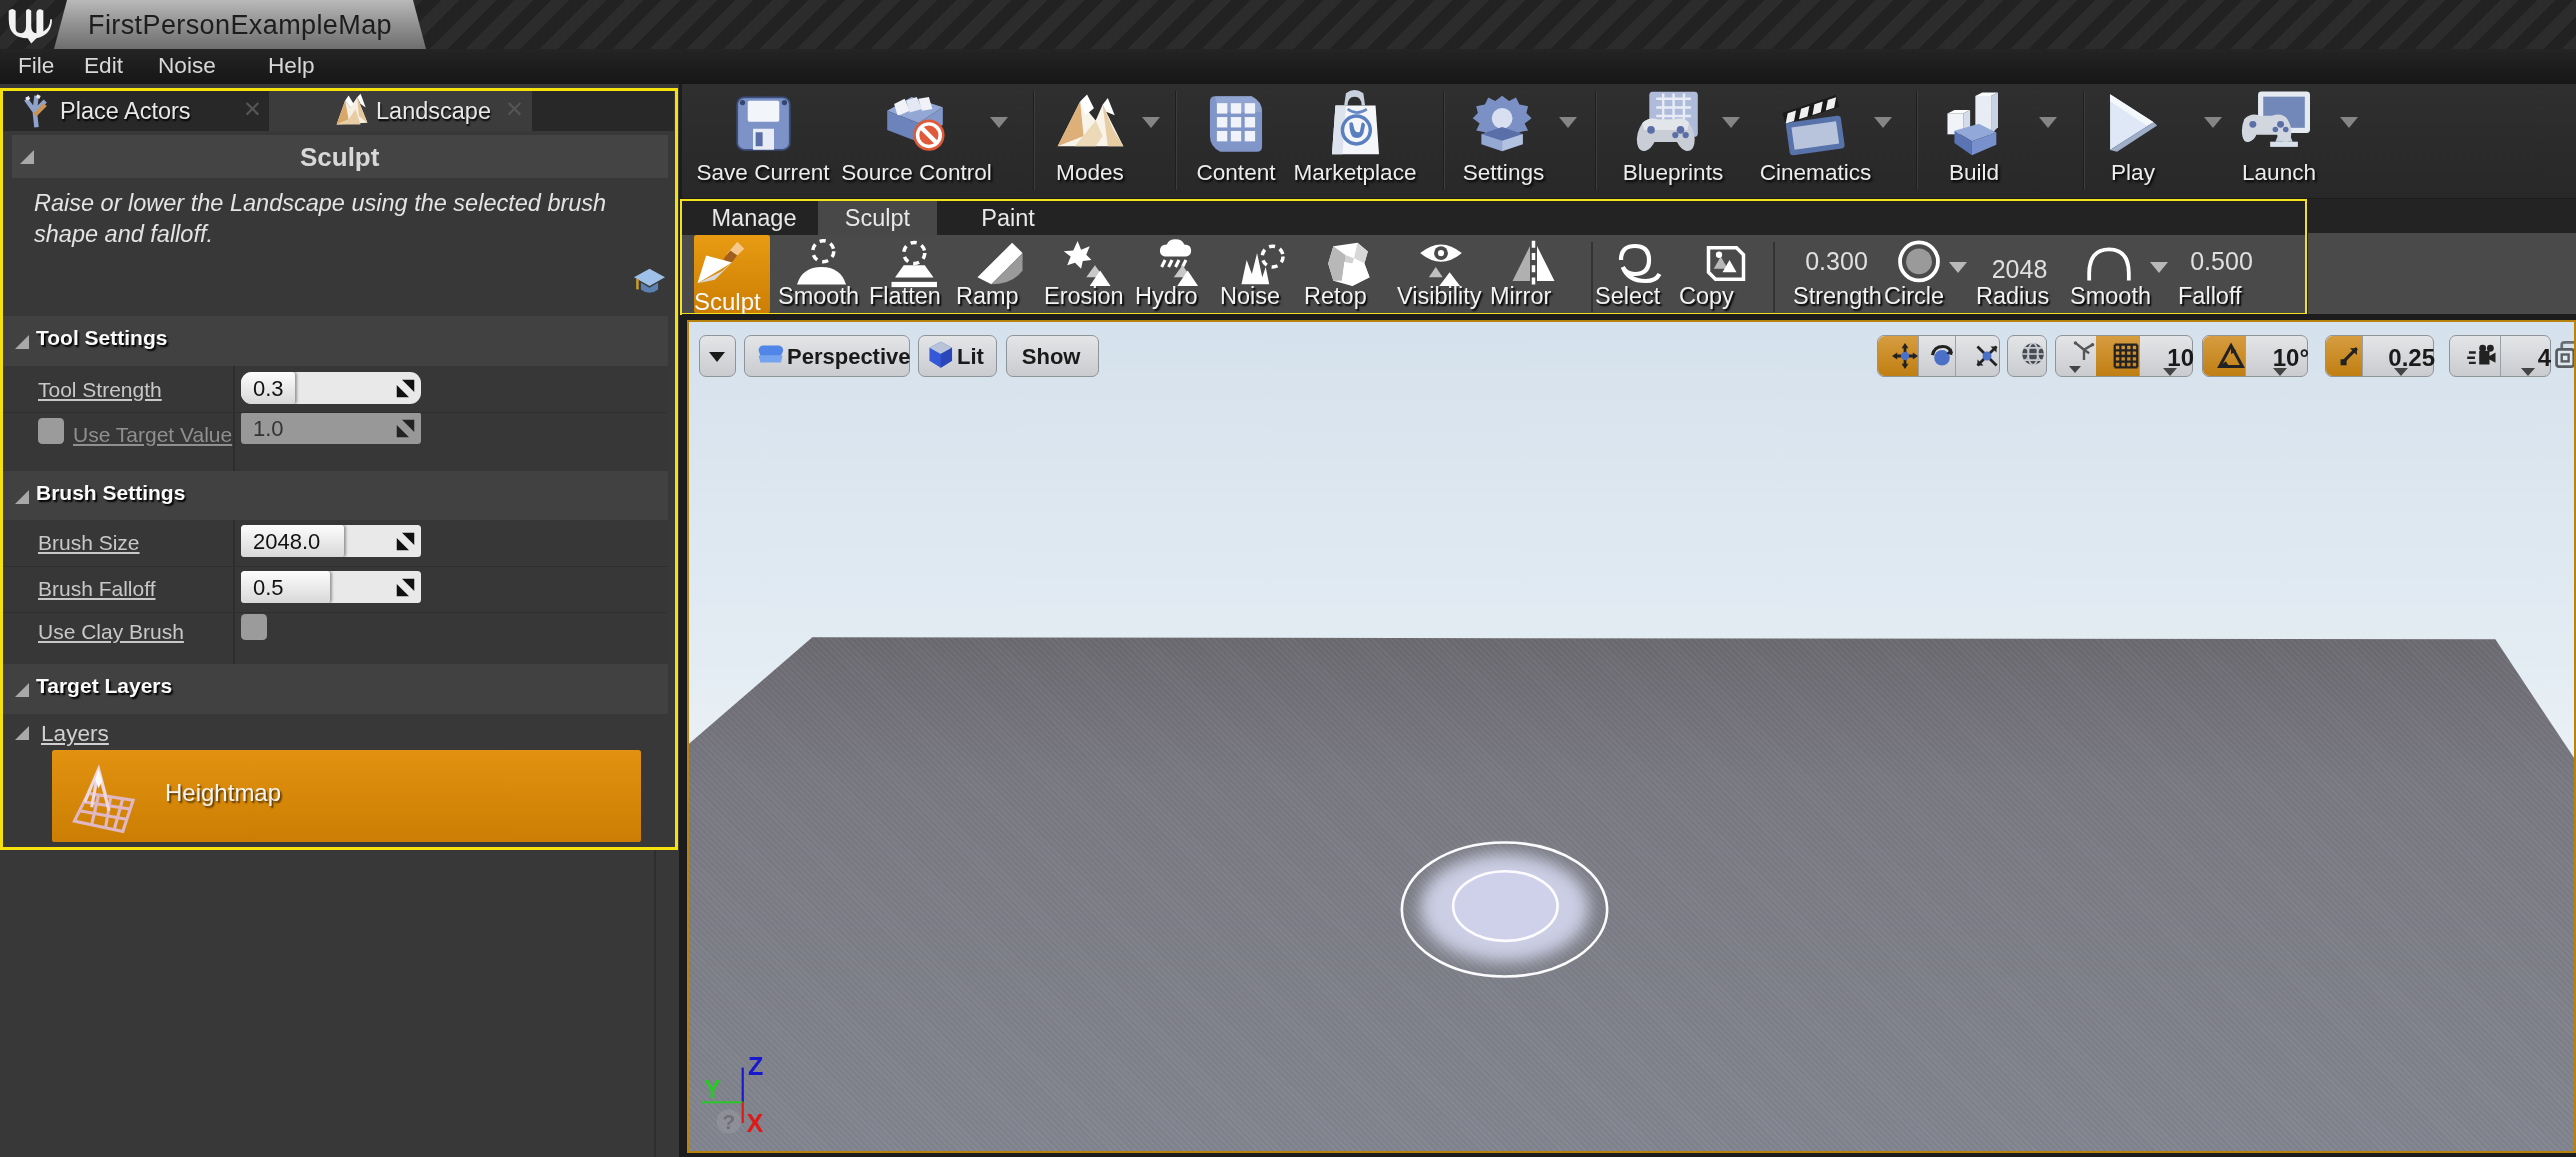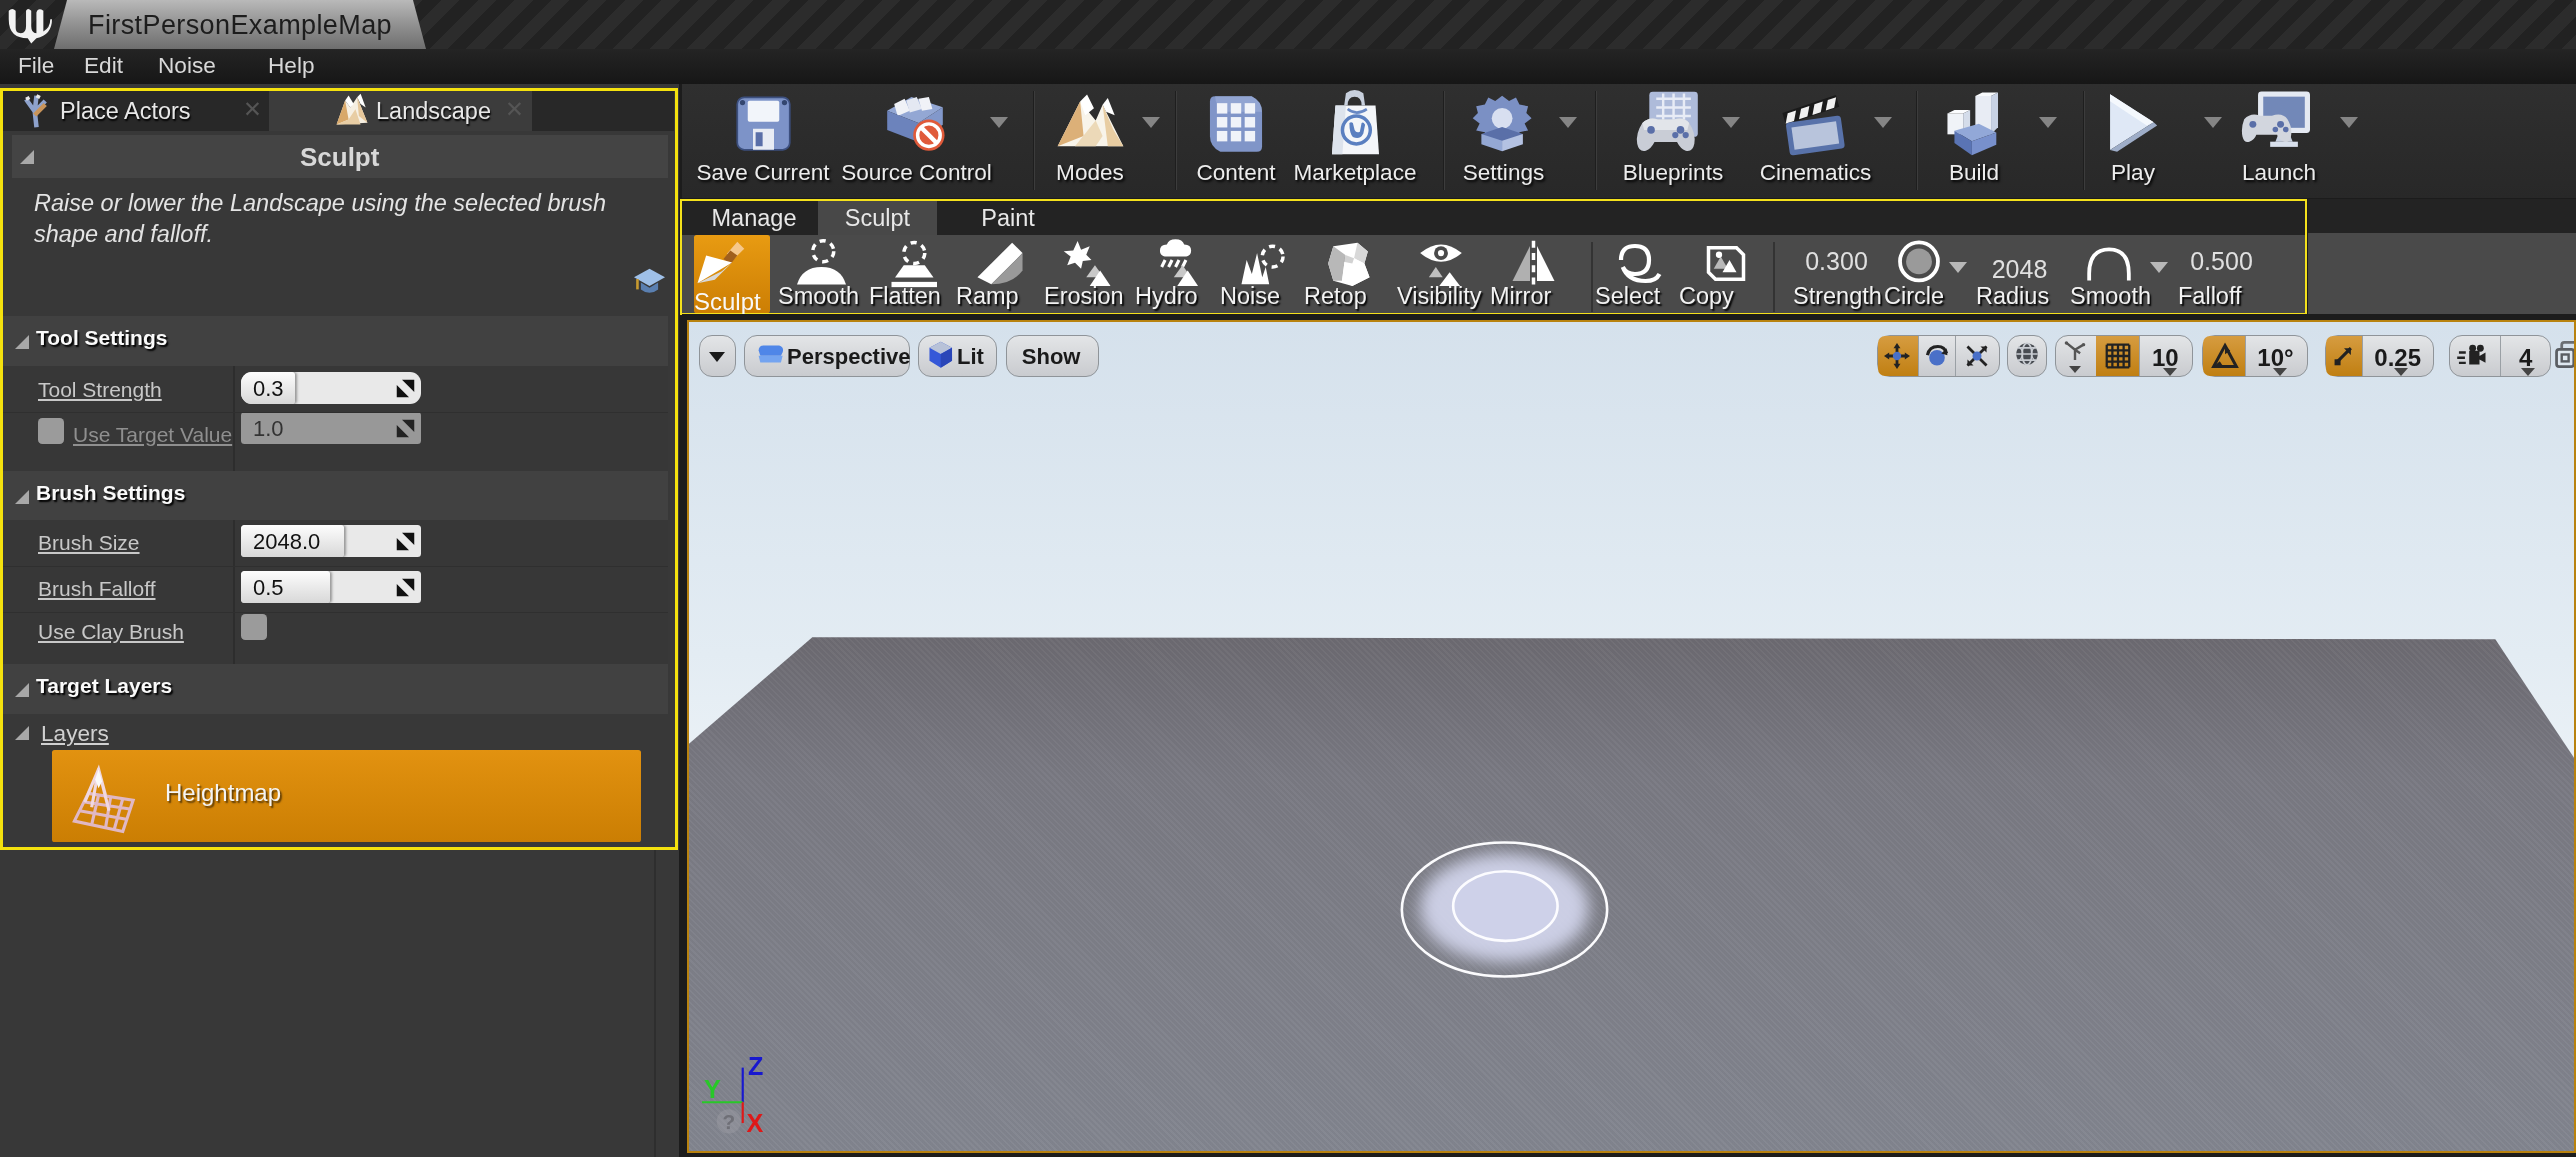--- a/index.html
+++ b/index.html
@@ -25,21 +25,21 @@
 .chk{position:absolute;width:26px;height:26px;border-radius:4.3px;background:#9b9b9b;}
 #descr{position:absolute;left:31px;top:97px;font-size:23.5px;font-style:italic;color:#e4e4e4;line-height:31px;}
 .tsep{position:absolute;top:7px;width:0.9px;height:99px;background:#1e1e1e;border-right:0.9px solid #3c3c3c;}
 .tlbl{position:absolute;top:76px;font-size:22.6px;color:#ececec;text-align:center;text-shadow:1.7px 1.7px 2.6px #000;white-space:nowrap;}
 .dd{position:absolute;width:0;height:0;border-left:9.6px solid transparent;border-right:9.6px solid transparent;border-top:11.3px solid #858585;}
 .stab{position:absolute;top:0;height:34px;font-size:23.5px;color:#e8e8e8;text-align:center;}
 .tool{position:absolute;top:34px;height:78px;text-align:center;}
 .tool .tl{position:absolute;bottom:2.6px;width:100%;text-align:left;font-size:23.5px;color:#f2f2f2;text-shadow:1.7px 1.7px 1.7px #000;}
 .tool svg{margin-top:3.5px;}
 .ssep{position:absolute;top:41px;width:1.7px;height:70px;background:#333;}
-.vbtn{position:absolute;top:13px;height:42px;background:linear-gradient(#e3e5e7,#c9cbcf);border:1.7px solid #8f9499;border-radius:13px;box-sizing:border-box;color:#1a1a1a;font-weight:bold;font-size:22px;}
+.vbtn{position:absolute;top:13px;height:42px;background:linear-gradient(#e3e5e7,#c9cbcf);border:1.7px solid #8f9499;border-radius:7px;box-sizing:border-box;color:#1a1a1a;font-weight:bold;font-size:22px;text-align:right;}
 .seg{position:absolute;top:0;height:100%;}
 .segnum{font-weight:bold;font-size:24px;color:#1a1a1a;}
 </style></head><body>
 <div class="abs" id="titlebar">
     <div class="abs" id="tab1">
       <span>FirstPersonExampleMap</span>
     </div>
 <svg class="abs" style="left:5.2px;top:1.7px" width="49" height="45" viewBox="0 0 28 26">
       <path d="M2 5 Q4 3 6 5 L6 15 Q6 18 9 18 Q12 18 12 14 L12 5 Q13 3 15 5 L15 14 Q15 18 18 18 L18 6 Q19 3 22 5 L22 17 Q26 15 26 10 L27 10 Q27 19 18 21 L15 24 L13 21 Q2 21 2 10 Z" fill="#f2f2f2"></path>
     </svg>

